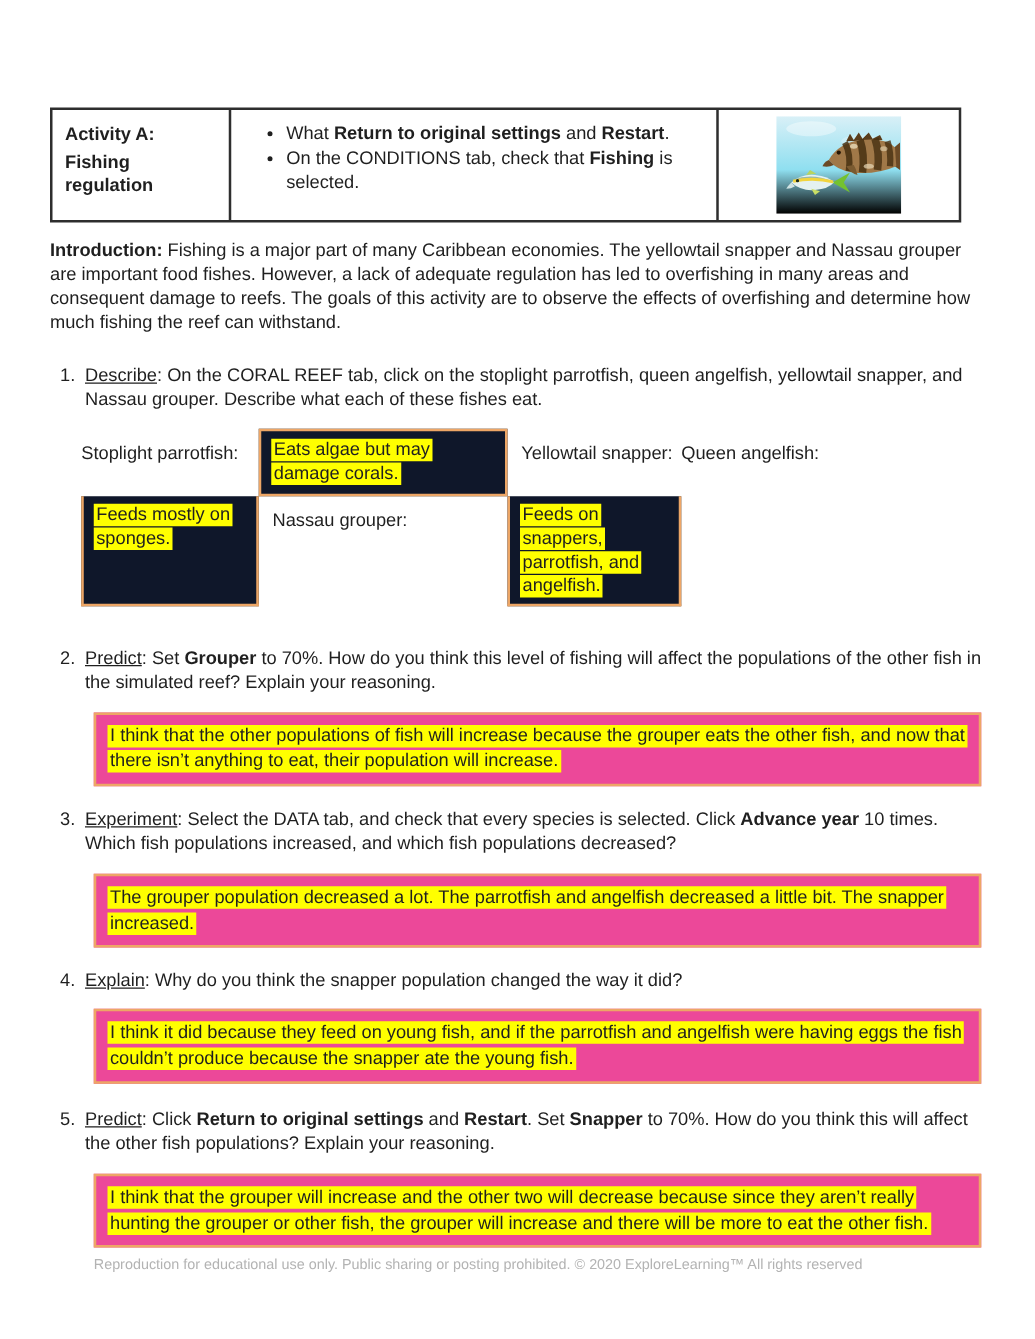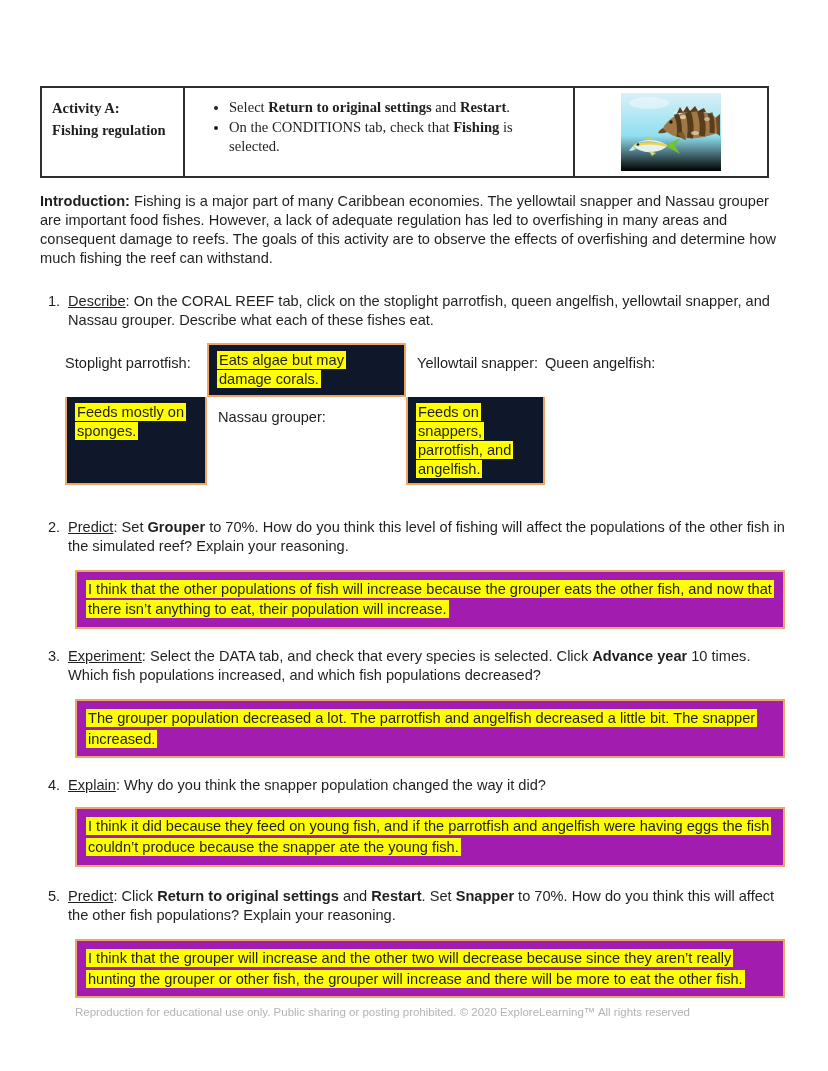--- a/index.html
+++ b/index.html
@@ -10,21 +10,21 @@
   }
   html,body{margin:0;padding:0;}
   body{
     width:828px;height:1071px;position:relative;background:#ffffff;
     font-family:"Liberation Sans",sans-serif;color:var(--txt);
     font-size:14.6px;line-height:1.3;overflow:hidden;
   }
   .content{position:absolute;left:40px;top:86px;width:750px;}
 
   
-  .gizmo-table{display:flex;width:729px;border:2px solid var(--tb);box-sizing:border-box;min-height:92px;font-family:Liberation Serif, serif;}
+  .gizmo-table{display:flex;width:729px;border:2px solid var(--tb);box-sizing:border-box;min-height:92px;}
   .cell-activity{width:143px;border-right:2px solid var(--tb);box-sizing:border-box;padding:11px 8px 8px 10px;font-weight:bold;}
   .cell-activity .line2{margin-top:3px;}
   .cell-ready{flex:1;border-right:2px solid var(--tb);box-sizing:border-box;padding:3px 8px 4px 14px;}
   .ready-title{text-decoration:underline;}
   .ready-list{margin:7px 0 0 0;padding-left:30px;}
   .ready-list li{margin-bottom:1px;}
   .cell-image{width:192px;display:flex;align-items:center;justify-content:center;}
 
   
   .intro{margin-top:14px;}
@@ -43,39 +43,39 @@
 
   
   .fish-grid{margin:13px 0 0 25px;display:grid;grid-template-columns:142px 199px 139px 226px;}
   .fish-label{padding-top:11px;}
   .fish-label.col3{padding-left:11px;box-sizing:border-box;}
   .fish-box{border:2px solid var(--ob);box-sizing:border-box;padding:6px 8px 4px 8px;min-height:54px;background:#0f172a;}
   .fish-box.row2{border-top:0;min-height:55px;}
 
   
   .answer-box{margin:14px 0 0 35px;width:710px;box-sizing:border-box;border:2px solid var(--ob);
-              padding:7px 9px;background:#a21caf;line-height:1.42;}
+              padding:7px 9px;background:#ec4899;line-height:1.42;}
   .ab-4{margin-top:12px;}
 
   
   .footer{position:absolute;left:75px;top:1005px;font-size:11.5px;color:#b3b3b3;}
 </style>
 </head>
 <body>
 
 <div class="content">
 
   <div class="gizmo-table">
     <div class="cell-activity">
       <div>Activity A:</div>
       <div class="line2">Fishing regulation</div>
     </div>
     <div class="cell-ready">
       <ul class="ready-list">
-        <li><span>Select </span><span style="font-weight: bold;">Return to original settings</span><span> and </span><span style="font-weight: bold;">Restart</span><span>.</span></li>
+        <li><span>What </span><span style="font-weight: bold;">Return to original settings</span><span> and </span><span style="font-weight: bold;">Restart</span><span>.</span></li>
         <li><span>On the CONDITIONS tab, check that </span><span style="font-weight: bold;">Fishing</span><span> is selected.</span></li>
       </ul>
     </div>
     <div class="cell-image">
       <svg width="100" height="78" viewBox="0 0 100 78">
         <defs>
           <linearGradient id="wg" x1="0" y1="0" x2="0" y2="1">
             <stop offset="0" stop-color="#d9f0f7"></stop>
             <stop offset="0.55" stop-color="#8fdff0"></stop>
             <stop offset="1" stop-color="#4accе4"></stop>

